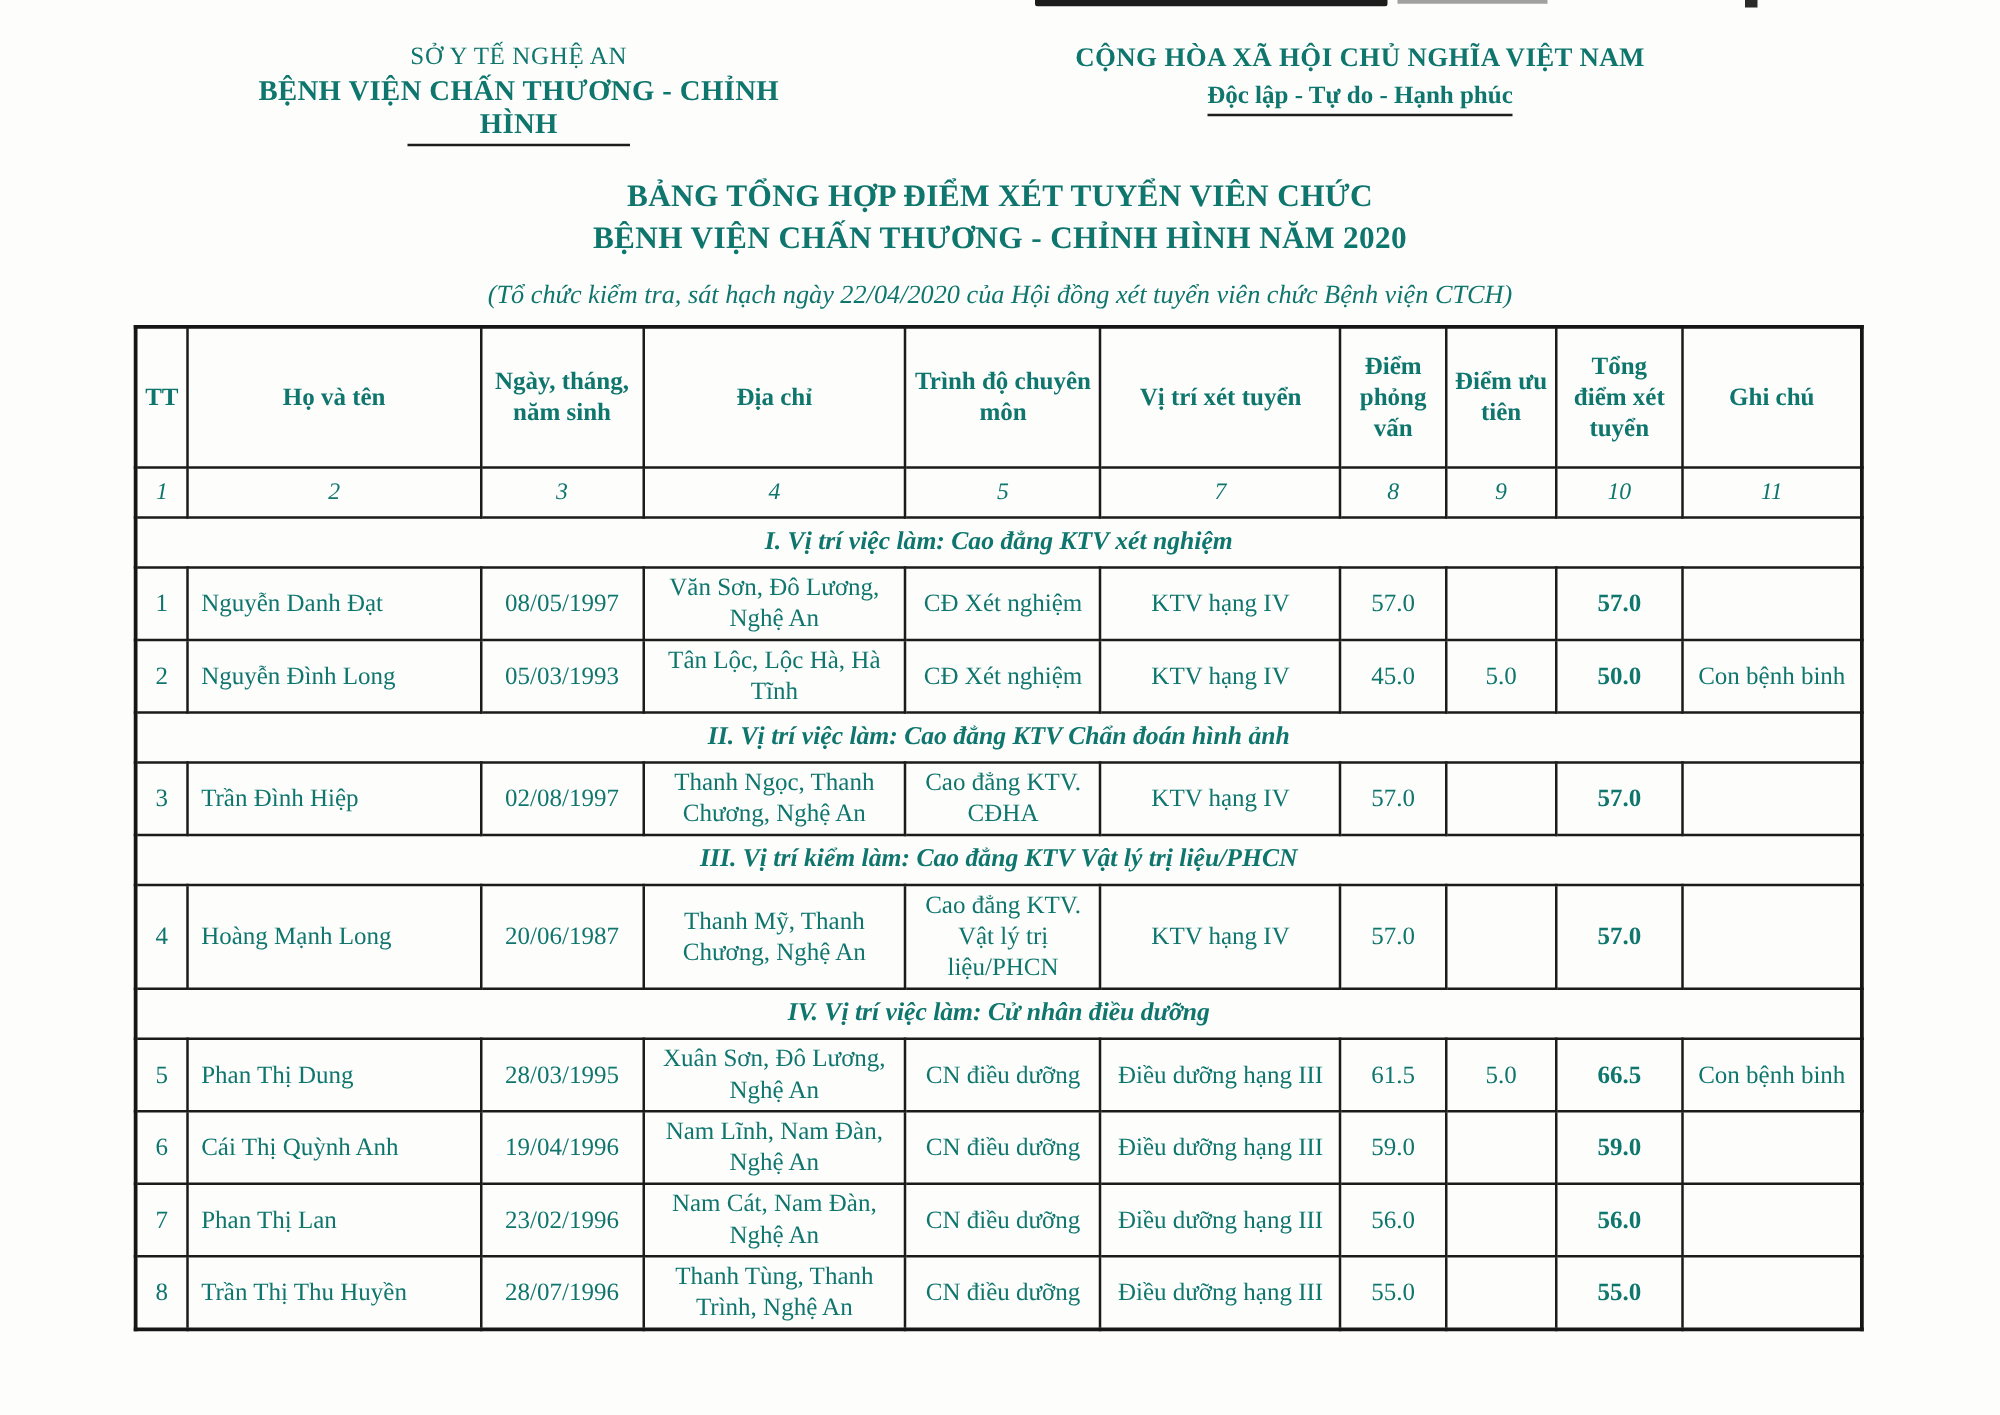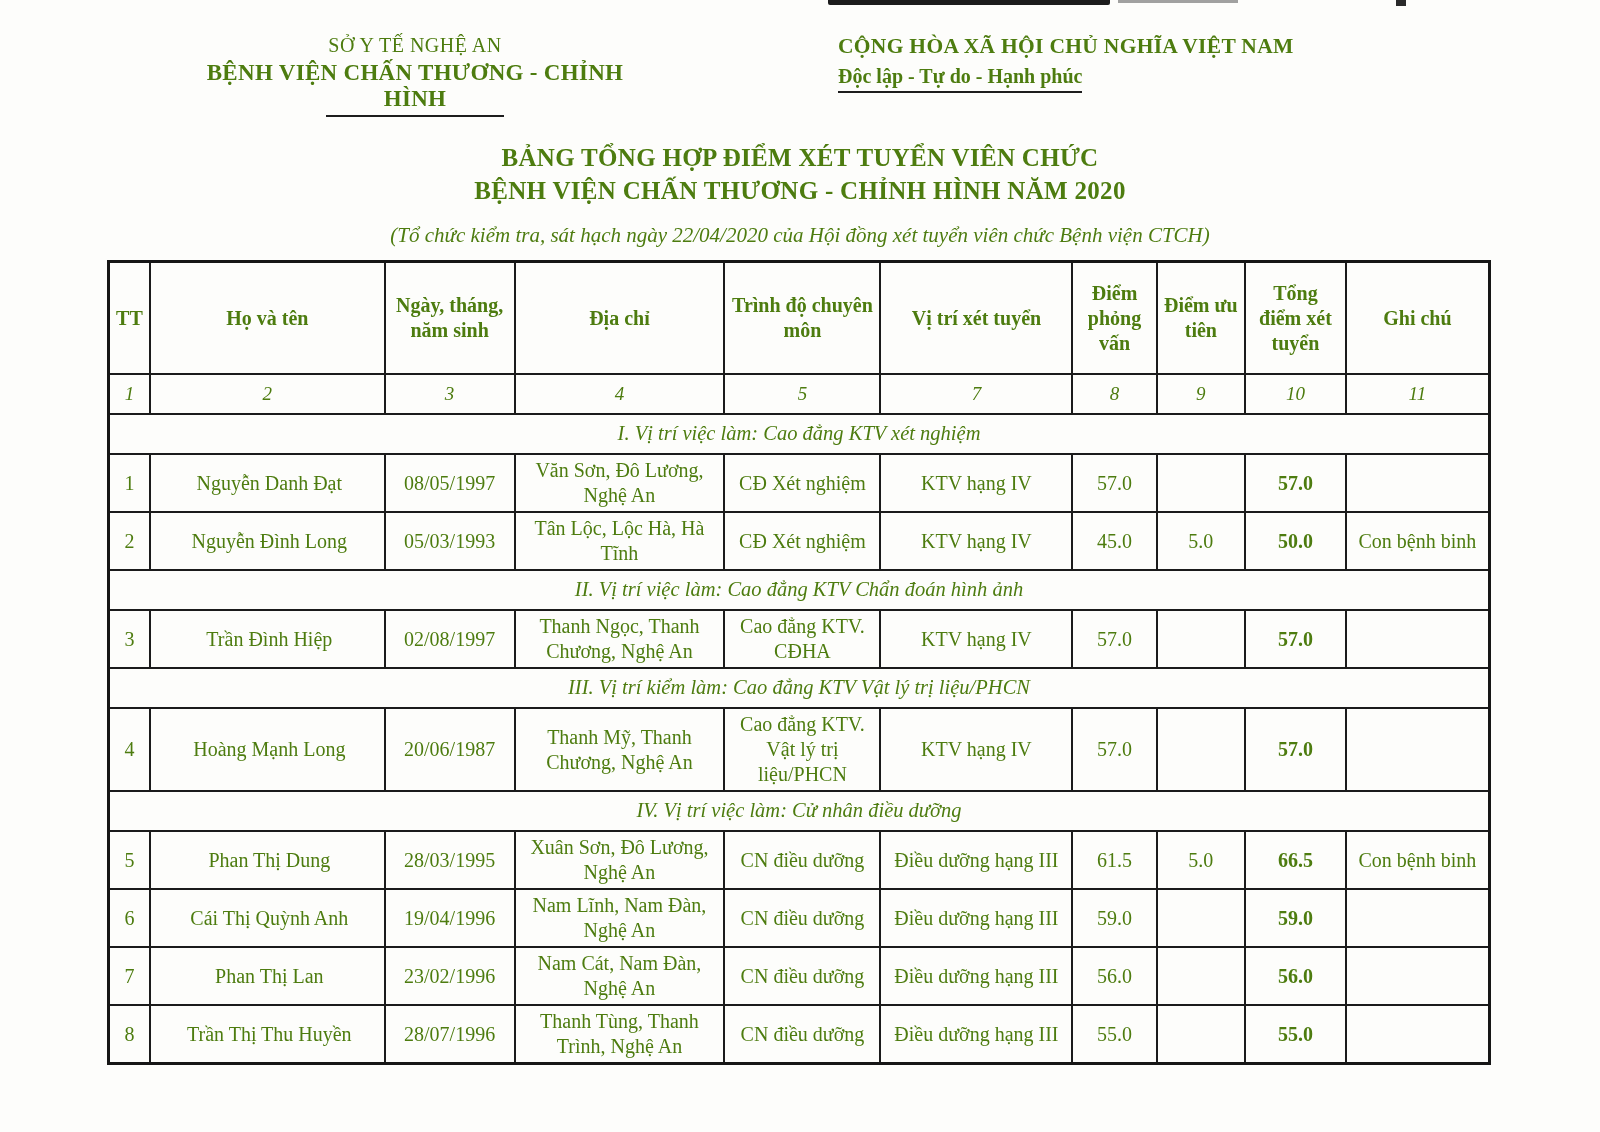--- a/index.html
+++ b/index.html
@@ -2,30 +2,30 @@
 <html><head>
 <meta charset="utf-8">
 <style>
   html,body{margin:0;padding:0;background:#ffffff;}
   .sheet{
     position:relative;
     width:1600px;height:1132px;
     background:#fdfdfb;
     overflow:hidden;
     font-family:"Liberation Serif", serif;
-    color:#4d7c0f;
+    color:#0f766e;
   }
   
   .artifact-bar{position:absolute;left:828px;top:0;width:282px;height:5px;background:#1c1c1c;border-radius:0 0 2px 2px;}
   .artifact-bar2{position:absolute;left:1118px;top:0;width:120px;height:3px;background:#555;opacity:.55;}
   .artifact-dot{position:absolute;left:1396px;top:0;width:10px;height:6px;background:#2a2a2a;}
 
   .page-header{display:flex;padding-top:34px;}
   .hdr-left{margin-left:178px;width:474px;text-align:center;}
-  .hdr-right{margin-left:186px;width:500px;}
+  .hdr-right{margin-left:186px;width:500px;text-align:center;}
   .hl1{font-size:20px;letter-spacing:.5px;}
   .hl2{font-size:23px;font-weight:bold;margin-top:3px;letter-spacing:.3px;}
   .rule-left{width:178px;border-bottom:2px solid #1d1d1d;margin:3px auto 0;}
   .hr1{font-size:21.5px;font-weight:bold;letter-spacing:.3px;}
   .hr2{font-size:20px;font-weight:bold;margin-top:6px;}
   .hr2 .u{display:inline-block;border-bottom:2px solid #1d1d1d;padding-bottom:3px;}
 
   .title-block{margin-top:24px;text-align:center;}
   .title-line{font-size:25px;font-weight:bold;line-height:1.32;letter-spacing:.3px;}
   .subtitle{font-size:21px;font-style:italic;margin-top:16px;}
@@ -41,23 +41,23 @@
     text-align:center;
     vertical-align:middle;
     font-size:20px;
     padding:3px 6px;
     line-height:1.25;
     overflow:hidden;
   }
   .score-table{border:3px solid #161616;}
   tr.hdr-row th{height:104px;font-weight:bold;font-size:20px;}
   tr.num-row td{height:32px;font-style:italic;font-size:19px;}
-  td.section-cell{height:32px;font-weight:normal;font-style:italic;text-align:center;font-size:20.5px;}
+  td.section-cell{height:32px;font-weight:bold;font-style:italic;text-align:center;font-size:20.5px;}
   tr.data-row{height:58px;}
-  td.cell-name{text-align:center;padding-left:10px;}
+  td.cell-name{text-align:left;padding-left:10px;}
   td.cell-total{font-weight:bold;}
 </style>
 </head>
 <body>
 
 <div class="sheet">
 
   <div class="artifact-bar"></div>
   <div class="artifact-bar2"></div>
   <div class="artifact-dot"></div>

